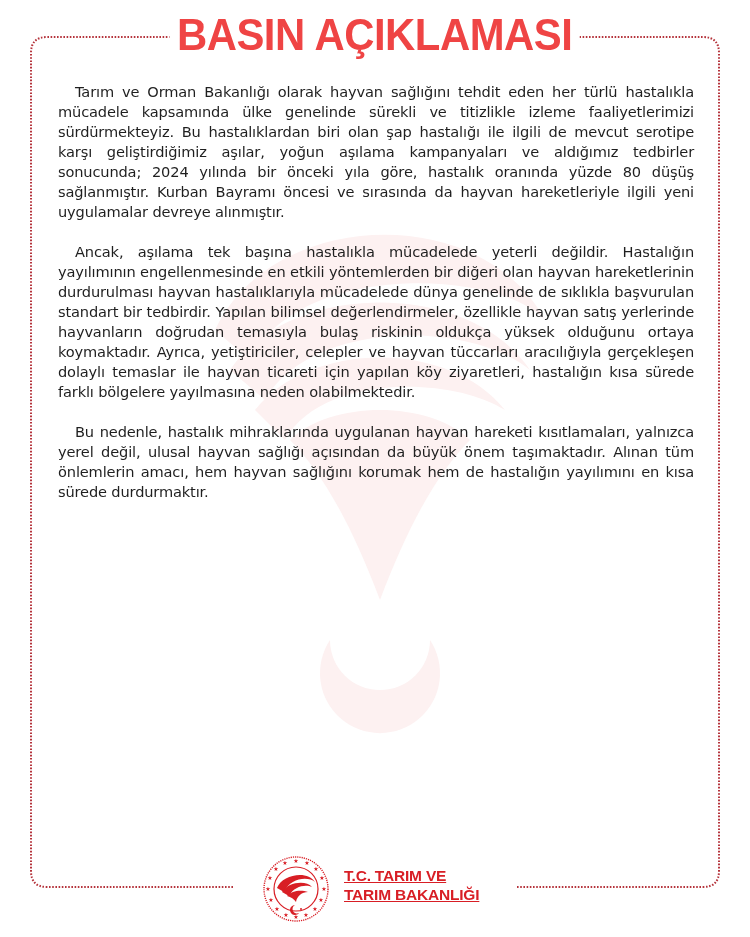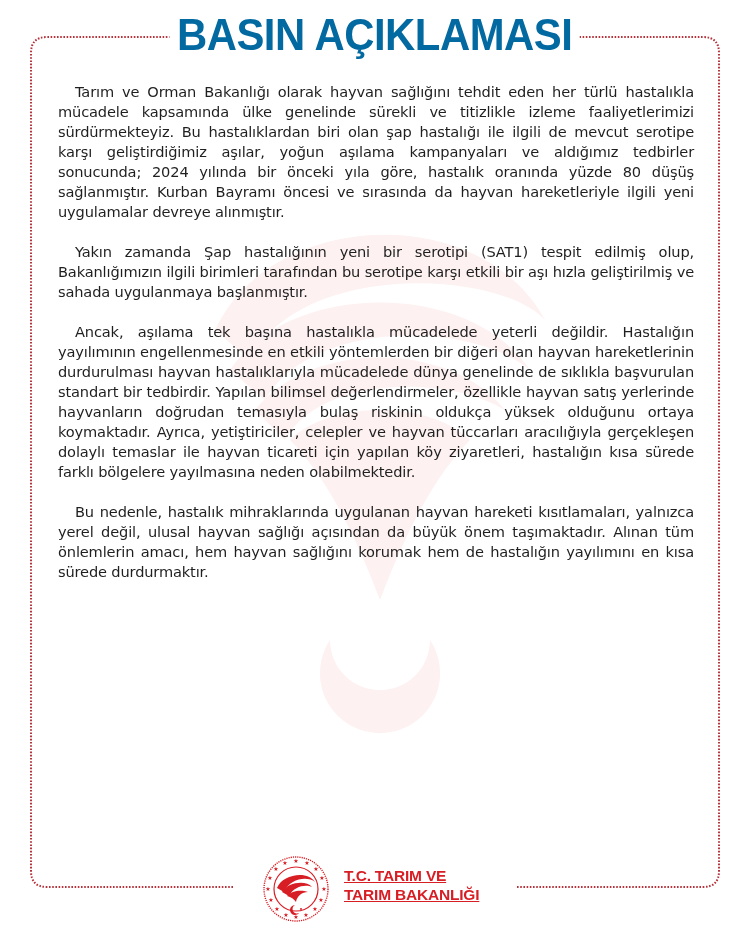--- a/index.html
+++ b/index.html
@@ -9,21 +9,21 @@
     }
     .frame-svg { position: absolute; left: 0; top: 0; width: 750px; height: 937px; }
     .watermark { position: absolute; left: 0; top: 0; width: 750px; height: 937px; }
     .title {
       position: absolute; left: 0; right: 0; top: 9px;
       text-align: center;
       font-family: "Liberation Sans", sans-serif;
       font-weight: bold;
       font-size: 45px;
       letter-spacing: -0.5px;
-      color: #0369a1;
+      color: #ef4444;
       line-height: 52px;
     }
     .title span { background: #ffffff; padding: 0 8px; transform: scaleX(0.93); display: inline-block; }
     .body-text {
       position: absolute; left: 58px; top: 82px; width: 636px;
       color: #1f1f1f;
       font-size: 14.6px;
       line-height: 20px;
       letter-spacing: -0.15px;
     }
@@ -67,21 +67,20 @@
     <path d="M573 37 L703 37 Q719 37 719 53 L719 871 Q719 887 703 887 L517 887"></path>
   </g>
 </svg>
 
 <div class="title">
   <span>BASIN AÇIKLAMASI</span>
 </div>
 
 <div class="body-text">
   <p class="para">Tarım ve Orman Bakanlığı olarak hayvan sağlığını tehdit eden her türlü hastalıkla mücadele kapsamında ülke genelinde sürekli ve titizlikle izleme faaliyetlerimizi sürdürmekteyiz. Bu hastalıklardan biri olan şap hastalığı ile ilgili de mevcut serotipe karşı geliştirdiğimiz aşılar, yoğun aşılama kampanyaları ve aldığımız tedbirler sonucunda; 2024 yılında bir önceki yıla göre, hastalık oranında yüzde 80 düşüş sağlanmıştır. Kurban Bayramı öncesi ve sırasında da hayvan hareketleriyle ilgili yeni uygulamalar devreye alınmıştır.</p>
-  <p class="para">Yakın zamanda Şap hastalığının yeni bir serotipi (SAT1) tespit edilmiş olup, Bakanlığımızın ilgili birimleri tarafından bu serotipe karşı etkili bir aşı hızla geliştirilmiş ve sahada uygulanmaya başlanmıştır.</p>
   <p class="para">Ancak, aşılama tek başına hastalıkla mücadelede yeterli değildir. Hastalığın yayılımının engellenmesinde en etkili yöntemlerden bir diğeri olan hayvan hareketlerinin durdurulması hayvan hastalıklarıyla mücadelede dünya genelinde de sıklıkla başvurulan standart bir tedbirdir. Yapılan bilimsel değerlendirmeler, özellikle hayvan satış yerlerinde hayvanların doğrudan temasıyla bulaş riskinin oldukça yüksek olduğunu ortaya koymaktadır. Ayrıca, yetiştiriciler, celepler ve hayvan tüccarları aracılığıyla gerçekleşen dolaylı temaslar ile hayvan ticareti için yapılan köy ziyaretleri, hastalığın kısa sürede farklı bölgelere yayılmasına neden olabilmektedir.</p>
   <p class="para">Bu nedenle, hastalık mihraklarında uygulanan hayvan hareketi kısıtlamaları, yalnızca yerel değil, ulusal hayvan sağlığı açısından da büyük önem taşımaktadır. Alınan tüm önlemlerin amacı, hem hayvan sağlığını korumak hem de hastalığın yayılımını en kısa sürede durdurmaktır.</p>
 </div>
 
 <div class="logo">
   <svg class="logo-emblem" viewBox="0 0 68 70">
     <circle cx="34" cy="35" r="32" fill="#fff" stroke="#d81e25" stroke-width="1.4" stroke-dasharray="1.2 1"></circle>
     <circle cx="34" cy="35" r="22" fill="none" stroke="#d81e25" stroke-width="1.2"></circle>
     <g fill="#d81e25" font-size="6" text-anchor="middle" font-family="DejaVu Sans, sans-serif">
       <text x="34" y="9">★</text>

